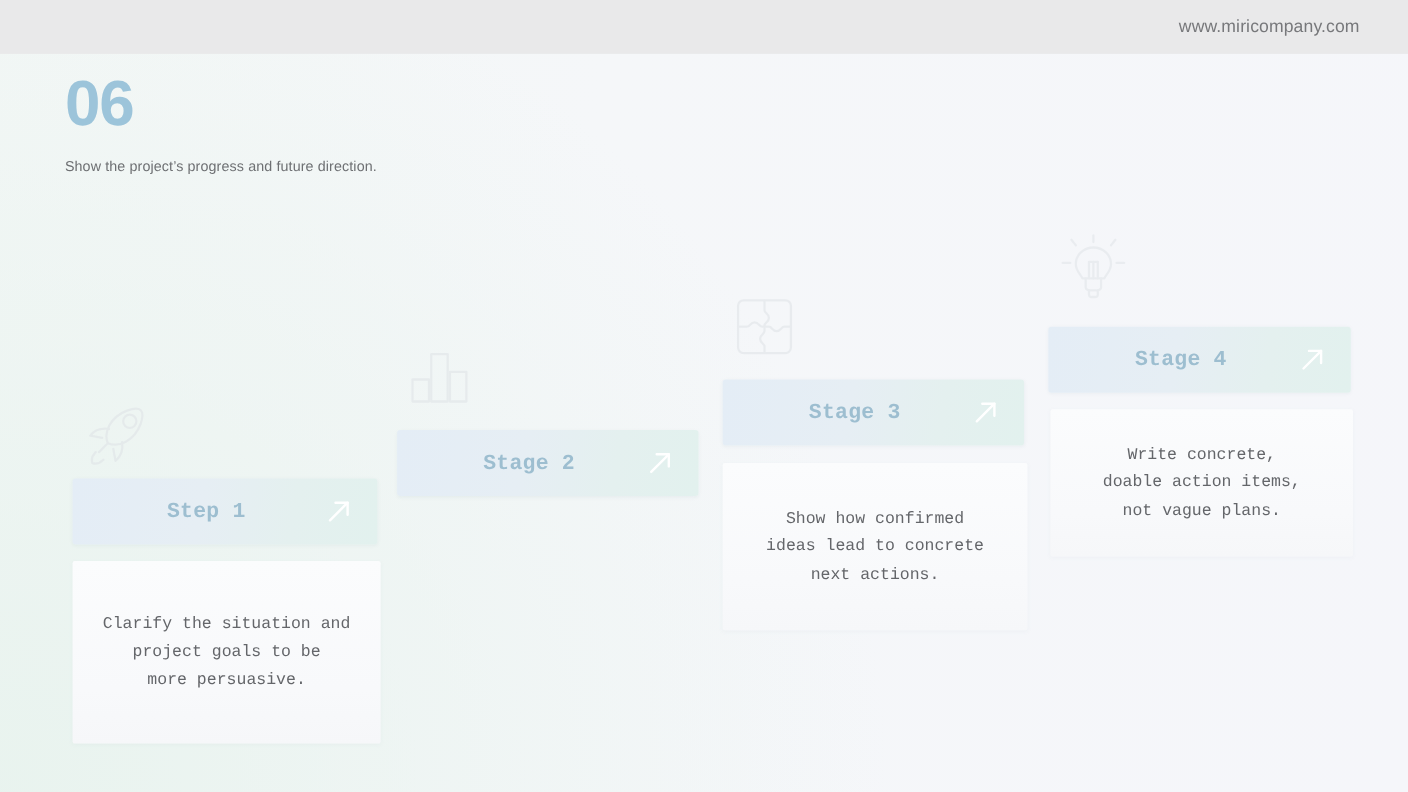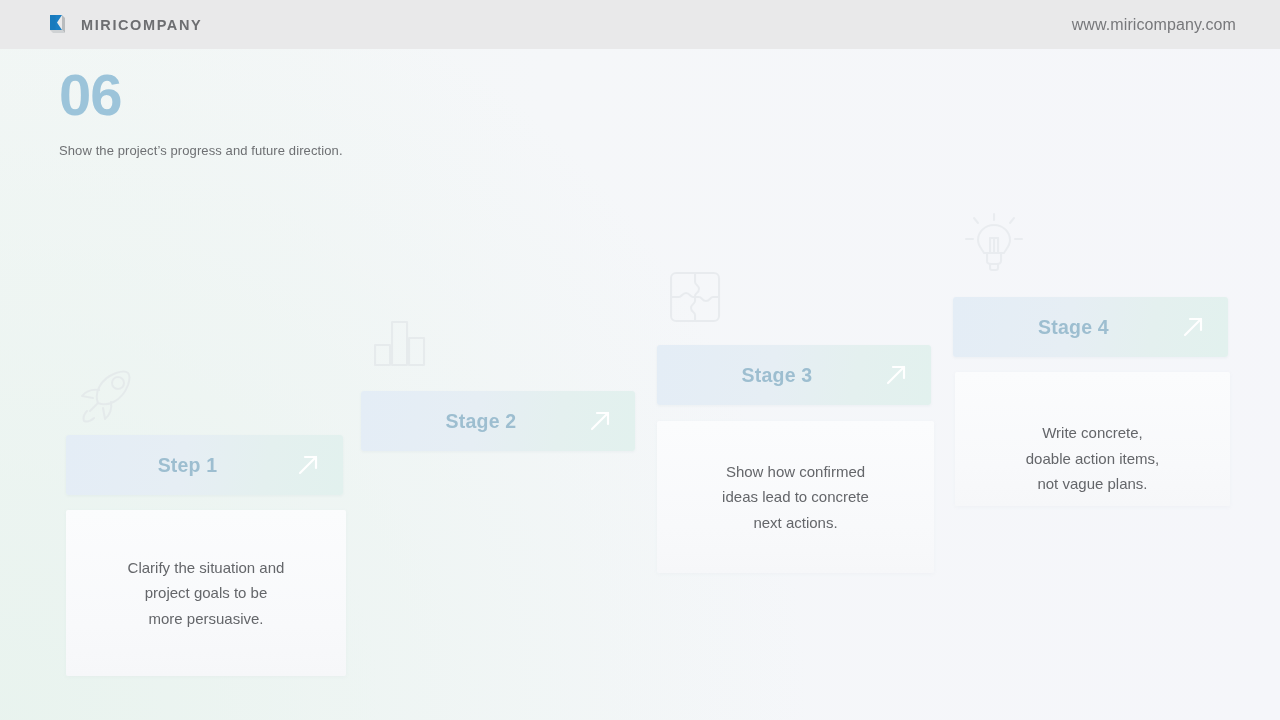--- a/index.html
+++ b/index.html
@@ -38,21 +38,21 @@
   .head-title {
     margin-top:23px;
     font-size:22.5px; font-weight:700; color:#67696c; letter-spacing:.2px;
   }
   .head-sub {
     margin-top:19px;
     font-size:13px; color:#6e7073; letter-spacing:.1px;
   }
 
   
-  .card { position:absolute; }
+  .card { position:absolute;font-family:Liberation Mono, monospace; }
   .card-icon {
     position:absolute; left:8px; opacity:.5;
   }
   .card-head {
     position:relative;
     height:60px;
     border-radius:3px;
     background:linear-gradient(100deg, #e4edf6 0%, #e6eef4 42%, #e4f0ef 72%, #e2f1ee 100%);
     box-shadow:0 1px 3px rgba(120,140,150,0.07);
     display:flex; align-items:center;
@@ -91,37 +91,26 @@
   #card-2 .card-body { margin-top:16px; width:278px; height:154px; }
 
   #card-3 { left:657px; top:268px; width:277px; }
   #card-3 .card-icon { top:0px; }
   #card-3 .card-head { margin-top:77px; width:274px;justify-content:center; }
   #card-3 .card-body { margin-top:16px; width:277px; height:152px; }
 
   #card-4 { left:953px; top:212px; width:277px; }
   #card-4 .card-icon { top:0px; }
   #card-4 .card-head { margin-top:85px; width:275px; }
-  #card-4 .card-body { margin-top:15px; width:275px; height:134px; left:2px;align-items:flex-end; }
+  #card-4 .card-body { margin-top:15px; width:275px; height:134px; left:2px; }
 </style>
 </head>
 <body>
 
 <div class="topbar">
-  <div class="brand">
-    <span class="logo-mark">
-      <svg width="20" height="24" viewBox="0 0 20 24">
-        <path d="M2 2 L14 2 L9 9.5 L14 17 L2 17 Z" fill="#1b7fc4"></path>
-        <path d="M2 2 L7.5 2 L7.5 17 L2 17 Z" fill="#1577b8" opacity="0.55"></path>
-        <path d="M14 2 L17 5 L17 20 L14 17 Z" fill="#b9bcbe"></path>
-        <path d="M2 17 L14 17 L17 20 L5 20 Z" fill="#cfd2d4"></path>
-      </svg>
-    </span>
-    <span class="brand-name">MIRICOMPANY</span>
-  </div>
   <div class="site-url">www.miricompany.com</div>
 </div>
 
 <div class="head">
   <div class="head-num">06</div>
   <div class="head-sub">Show the project’s progress and future direction.</div>
 </div>
 
 <div class="card" id="card-1">
   <span class="card-icon">

